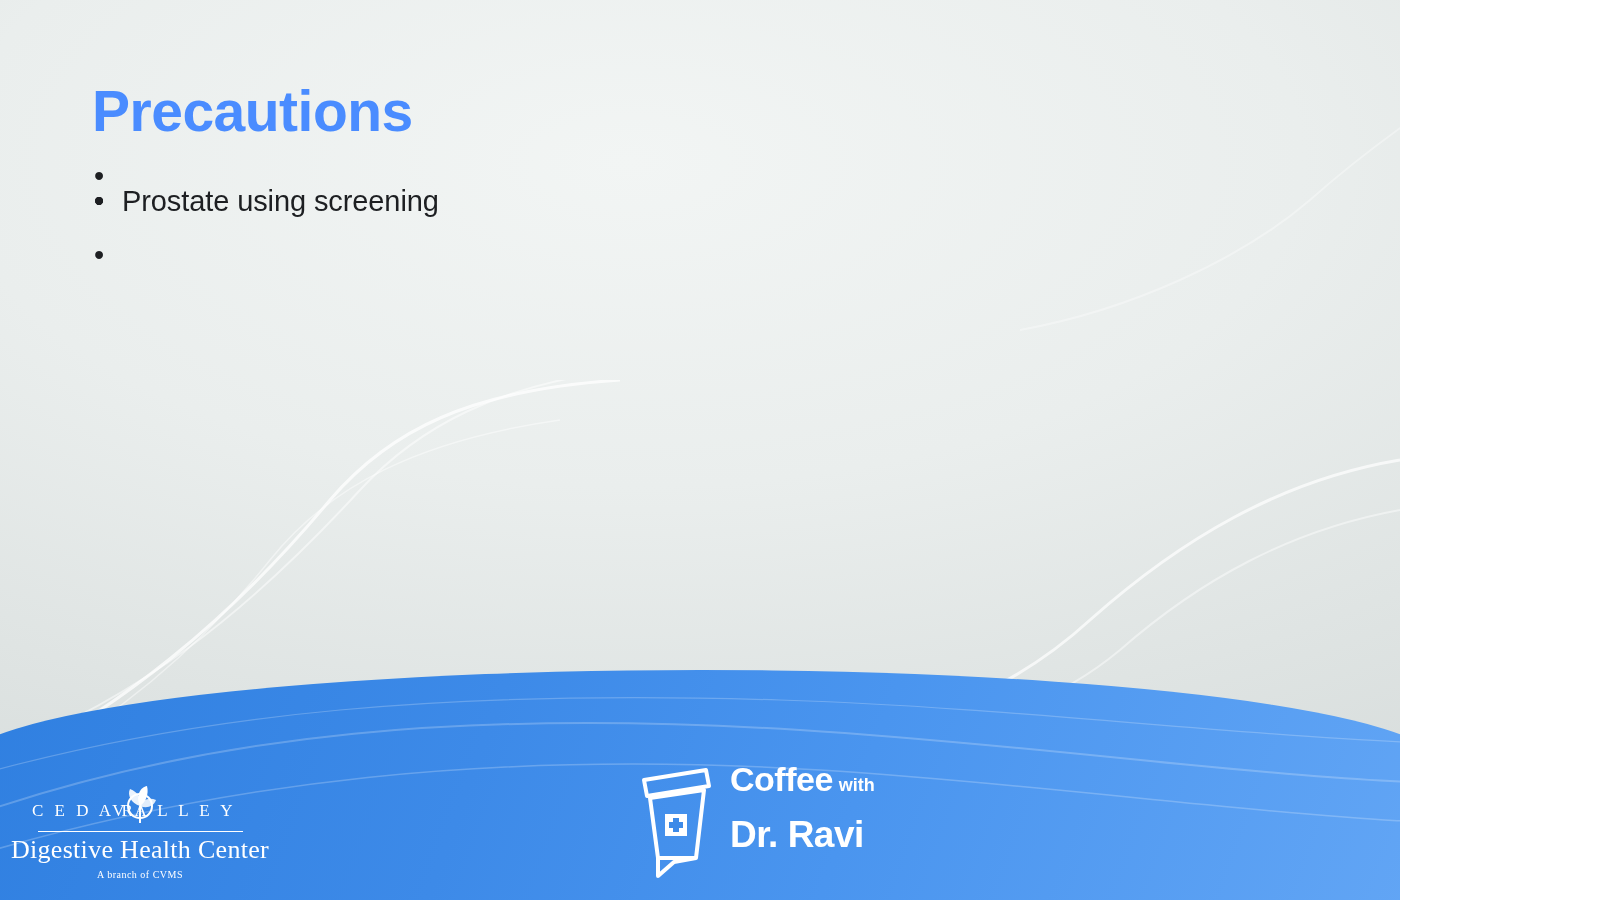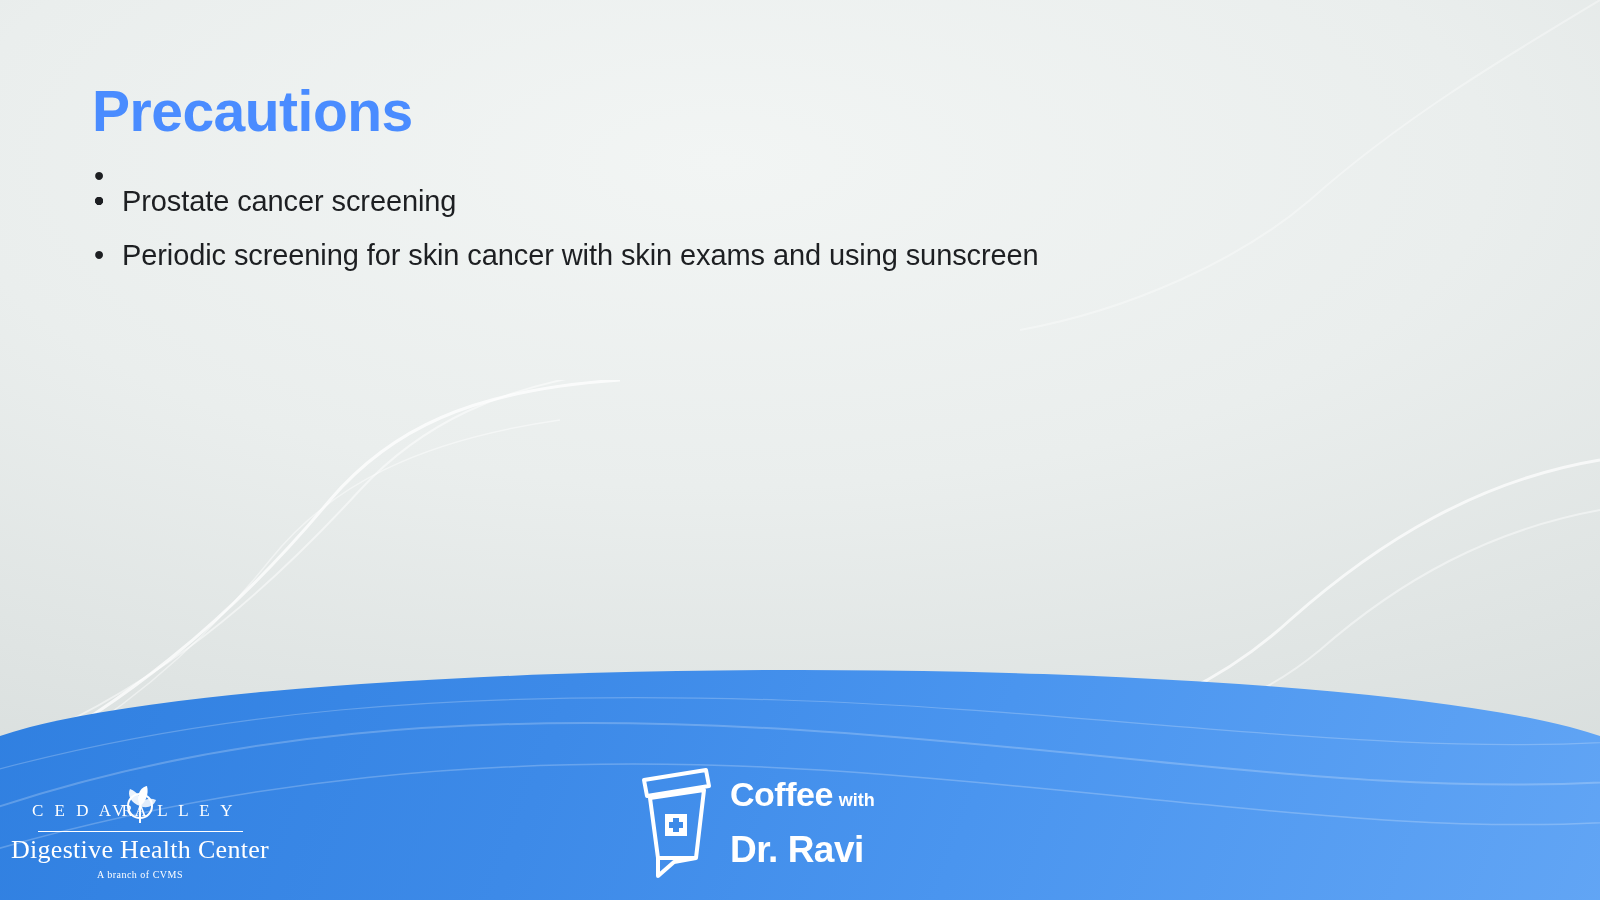--- a/index.html
+++ b/index.html
@@ -5,21 +5,21 @@
   html, body {
     margin: 0;
     padding: 0;
     background: #ffffff;
   }
   body {
     font-family: "Liberation Sans", sans-serif;
   }
   .slide {
     position: relative;
-    width: 1600px;
+    width: 1400px;
     height: 900px;
     overflow: hidden;
     background: radial-gradient(ellipse 120% 90% at 45% 18%, #f2f5f4 0%, #eaeeed 40%, #dfe4e3 70%, #d4dad9 100%);
   }
   
   .swoosh {
     position: absolute;
     pointer-events: none;
   }
   .slide-title {
@@ -122,21 +122,20 @@
     font-family: "Liberation Serif", serif;
     font-size: 10px;
     letter-spacing: 0.5px;
     margin-top: 4px;
   }
   .logo-coffee {
     position: absolute;
     left: 672px;
     bottom: 38px;
     display: flex;
-    align-items: center;
     color: #ffffff;
   }
   .coffee-text {
     margin-left: 12px;
     line-height: 1;
   }
   .coffee-line1 {
     font-size: 34px;
     font-weight: bold;
     letter-spacing: -0.5px;
@@ -171,22 +170,22 @@
   <svg class="swoosh" style="left:980px;top:0;" width="620" height="340" viewBox="0 0 620 340">
     <path d="M620,0 C520,60 420,120 330,200 C260,260 150,310 40,330" fill="none" stroke="#ffffff" stroke-width="2" opacity="0.35"></path>
   </svg>
 
   <h1 class="slide-title">Precautions</h1>
 
   <ul class="bullets">
     <li><span class="dot">•</span></li>
     <li><span class="dot">•</span></li>
     <li><span class="dot">•</span></li>
-    <li><span class="dot">•</span><span>Prostate cancer screening</span></li>
-    <li><span class="dot">•</span><span>Periodic screening for skin cancer with skin exams and using sunscreen</span></li>
+    <li><span class="dot">•</span><span>Prostate using screening</span></li>
+    <li><span class="dot">•</span></li>
   </ul>
 
   <div class="footer-band">
     <svg class="band-wave" style="left:0;top:0;" width="1680" height="250" viewBox="0 0 1680 250">
       <path d="M0,150 C250,60 520,40 840,60 C1160,80 1420,130 1680,110" fill="none" stroke="#ffffff" stroke-width="2"></path>
       <path d="M0,190 C260,110 540,80 860,100 C1180,120 1440,170 1680,150" fill="none" stroke="#ffffff" stroke-width="1.5"></path>
       <path d="M0,110 C240,40 500,20 820,30 C1140,40 1430,90 1680,70" fill="none" stroke="#ffffff" stroke-width="1.2"></path>
     </svg>
 
     <div class="logo-cv">

